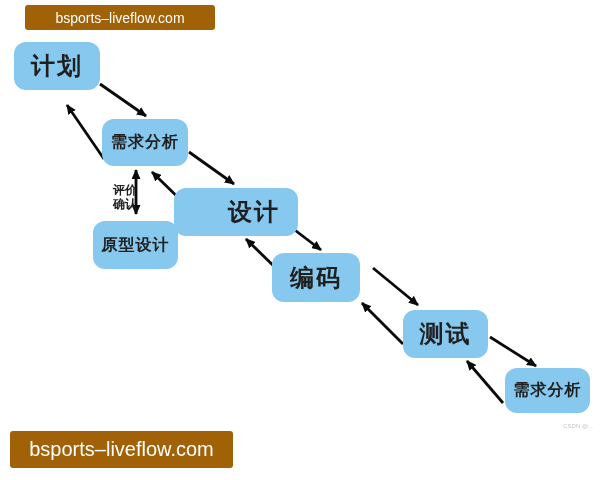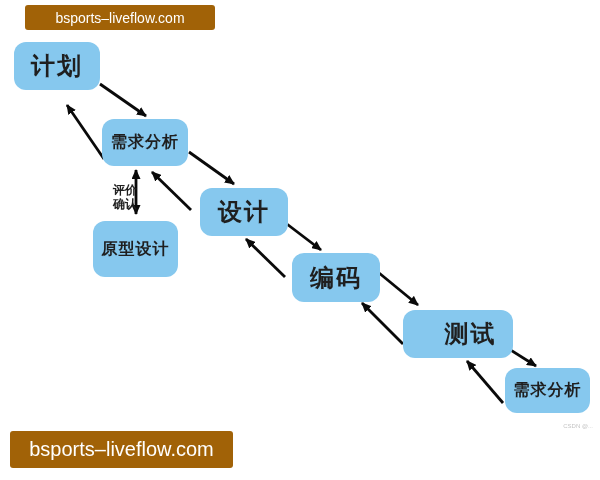--- a/index.html
+++ b/index.html
@@ -17,25 +17,25 @@
     border-radius:12px;
     display:flex;align-items:center;justify-content:center;
     color:#1f1f1f;
     font-weight:bold;
     z-index:2;
   }
   .node.big{font-size:24px;letter-spacing:2px;}
   .node.small{font-size:16px;letter-spacing:1px;}
   .n-plan{left:14px;top:42px;width:86px;height:48px;}
   .n-req{left:102px;top:119px;width:86px;height:47px;}
-  .n-design{left:200px;top:188px;width:88px;height:48px;}
-  .n-coding{left:292px;top:253px;width:88px;height:49px;}
-  .n-testing{left:403px;top:310px;width:85px;height:48px;padding-left:25px;}
+  .n-design{left:174px;top:188px;width:88px;height:48px;padding-left:36px;}
+  .n-coding{left:272px;top:253px;width:88px;height:49px;}
+  .n-testing{left:403px;top:310px;width:85px;height:48px;}
   .n-maint{left:505px;top:368px;width:85px;height:45px;}
-  .n-proto{left:93px;top:221px;width:85px;height:56px;}
+  .n-proto{left:93px;top:221px;width:85px;height:48px;}
   .edge-label{
     position:absolute;left:95px;top:183px;width:42px;
     font-size:12px;font-weight:bold;color:#1f1f1f;
     line-height:14px;text-align:right;z-index:2;
   }
   .wm{
     position:absolute;
     background:#a16207;
     color:#ffffff;
     display:flex;align-items:center;justify-content:center;

